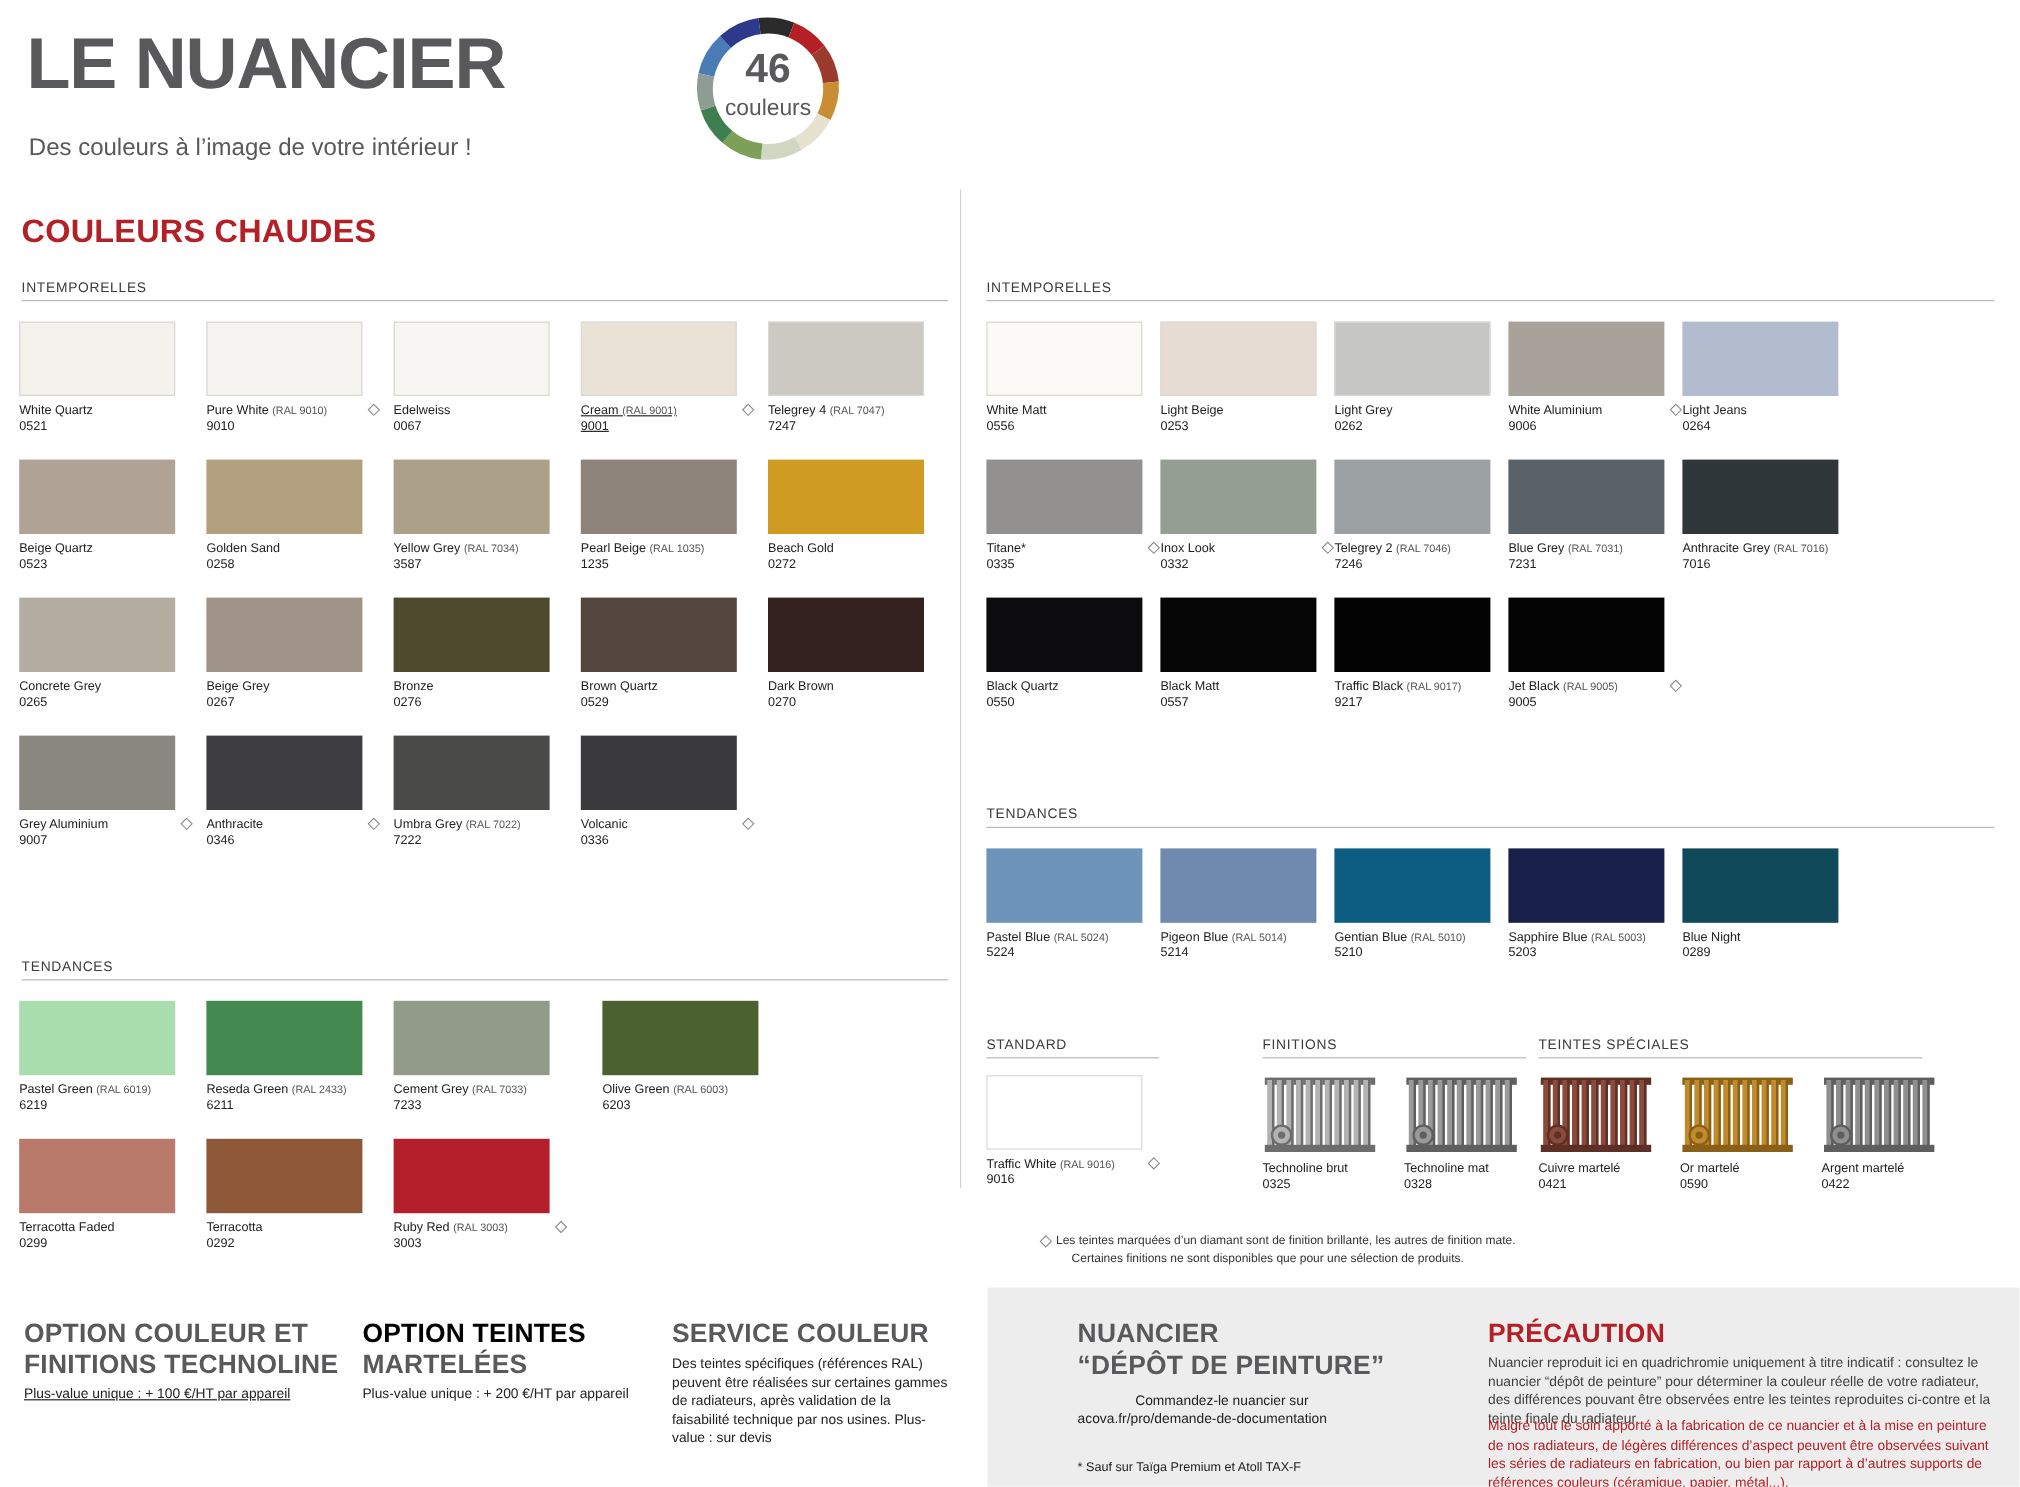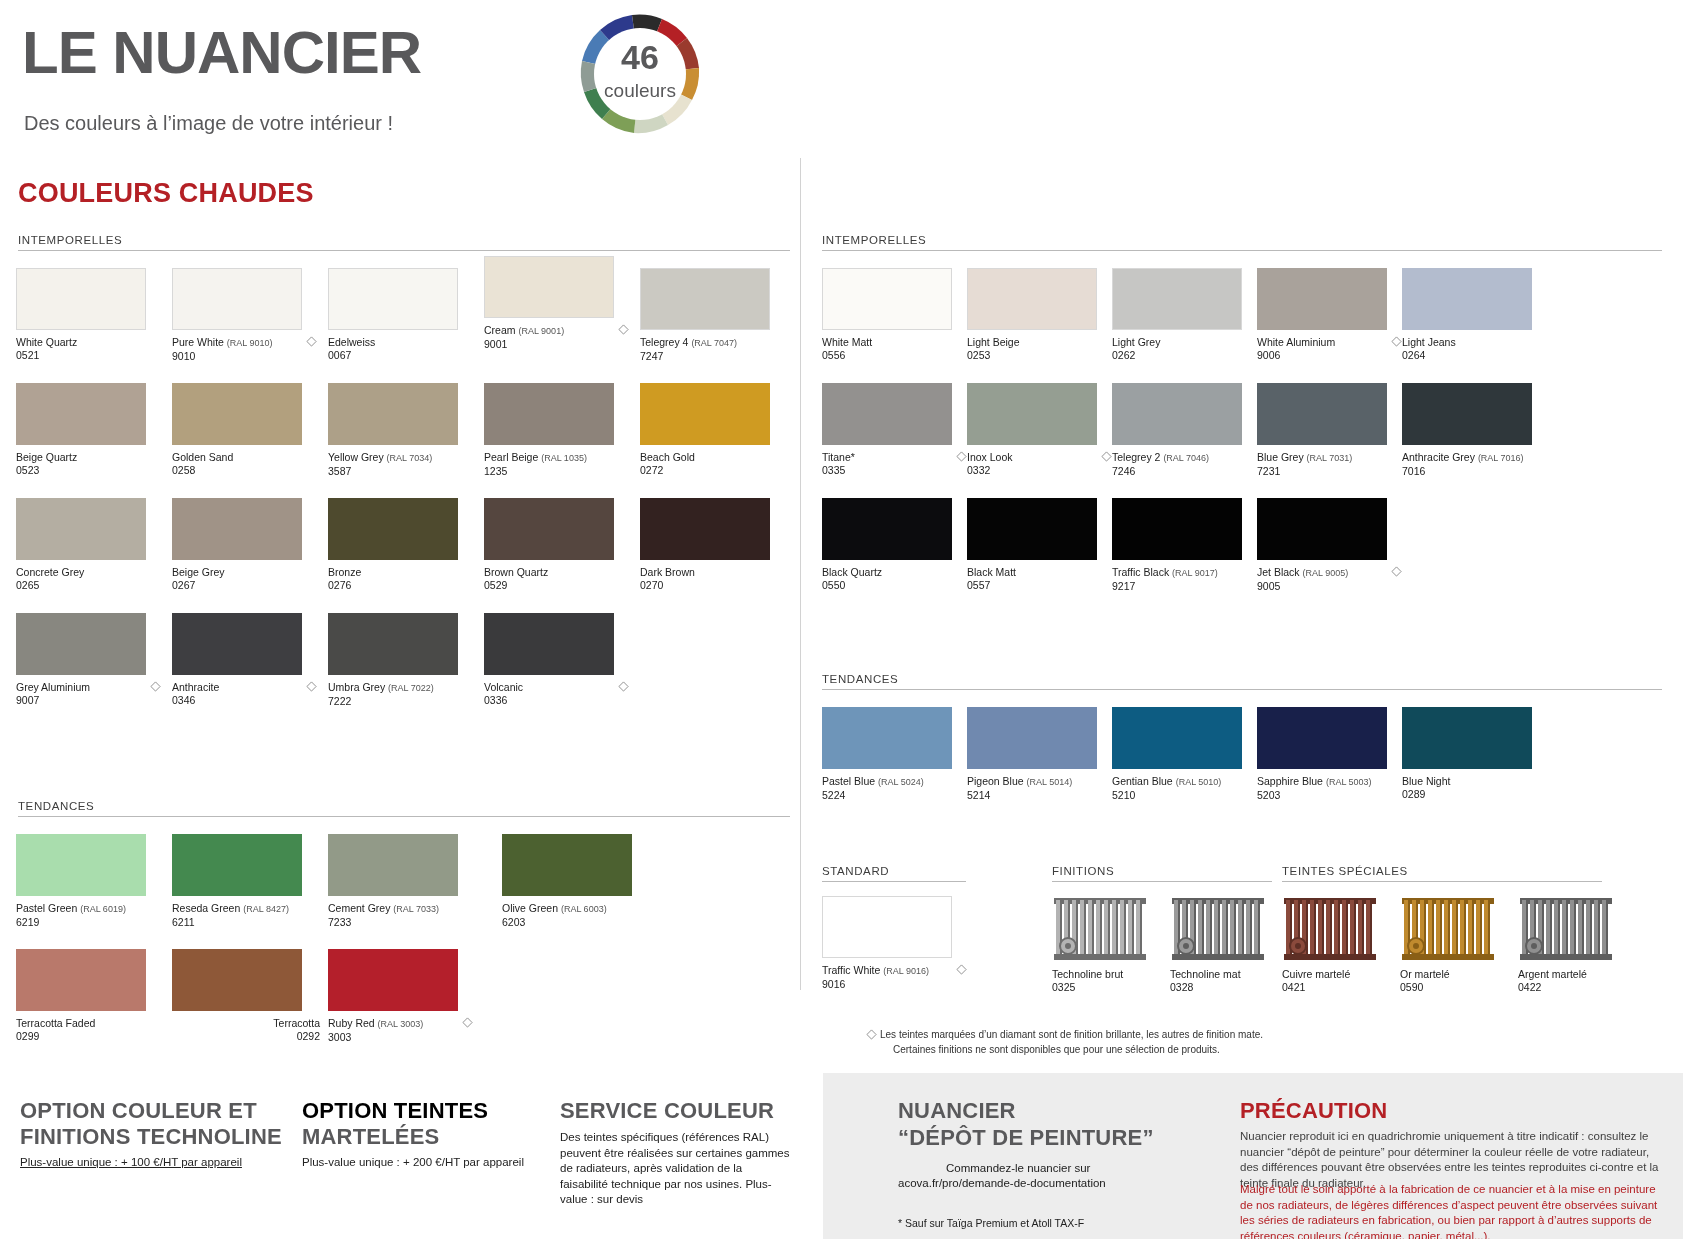--- a/index.html
+++ b/index.html
@@ -130,21 +130,21 @@
           </span>
         </div>
       </div>
       <div class="sw" style="left: 328px; top: 268px;">
         <div class="chip bordered" style="background: rgb(247, 246, 242);"></div>
         <div class="nmrow">
           <div class="nm">Edelweiss</div>
           <div class="code">0067</div>
         </div>
       </div>
-      <div class="sw" style="left: 484px; top: 256px;">
+      <div class="sw" style="left: 484px; top: 268px; text-decoration: underline;">
         <div class="chip bordered" style="background: rgb(234, 227, 213);"></div>
         <div class="nmrow">
           <div class="nm">Cream <span class="ral">(RAL 9001)</span></div>
           <div class="code">9001</div>
           <span class="diamond">
             <svg width="11" height="11" viewBox="0 0 12 12">
               <path d="M6 1 L11 6 L6 11 L1 6 Z" fill="none" stroke="#8a8a8a" stroke-width="1"></path>
             </svg>
           </span>
         </div>
@@ -278,21 +278,21 @@
       <div class="sw" style="left: 16px; top: 834px;">
         <div class="chip" style="background: rgb(169, 221, 173);"></div>
         <div class="nmrow">
           <div class="nm">Pastel Green <span class="ral">(RAL 6019)</span></div>
           <div class="code">6219</div>
         </div>
       </div>
       <div class="sw" style="left: 172px; top: 834px;">
         <div class="chip" style="background: rgb(68, 137, 79);"></div>
         <div class="nmrow">
-          <div class="nm">Reseda Green <span class="ral">(RAL 8427)</span></div>
+          <div class="nm">Reseda Green <span class="ral">(RAL 2433)</span></div>
           <div class="code">6211</div>
         </div>
       </div>
       <div class="sw" style="left: 328px; top: 834px;">
         <div class="chip" style="background: rgb(146, 154, 136);"></div>
         <div class="nmrow">
           <div class="nm">Cement Grey <span class="ral">(RAL 7033)</span></div>
           <div class="code">7233</div>
         </div>
       </div>
@@ -303,21 +303,21 @@
           <div class="code">6203</div>
         </div>
       </div>
       <div class="sw" style="left: 16px; top: 949px;">
         <div class="chip" style="background: rgb(185, 121, 107);"></div>
         <div class="nmrow">
           <div class="nm">Terracotta Faded</div>
           <div class="code">0299</div>
         </div>
       </div>
-      <div class="sw" style="left: 172px; top: 949px; text-align: right;">
+      <div class="sw" style="left: 172px; top: 949px;">
         <div class="chip" style="background: rgb(142, 88, 56);"></div>
         <div class="nmrow">
           <div class="nm">Terracotta</div>
           <div class="code">0292</div>
         </div>
       </div>
       <div class="sw" style="left: 328px; top: 949px;">
         <div class="chip" style="background: rgb(180, 31, 43);"></div>
         <div class="nmrow">
           <div class="nm">Ruby Red <span class="ral">(RAL 3003)</span></div>

